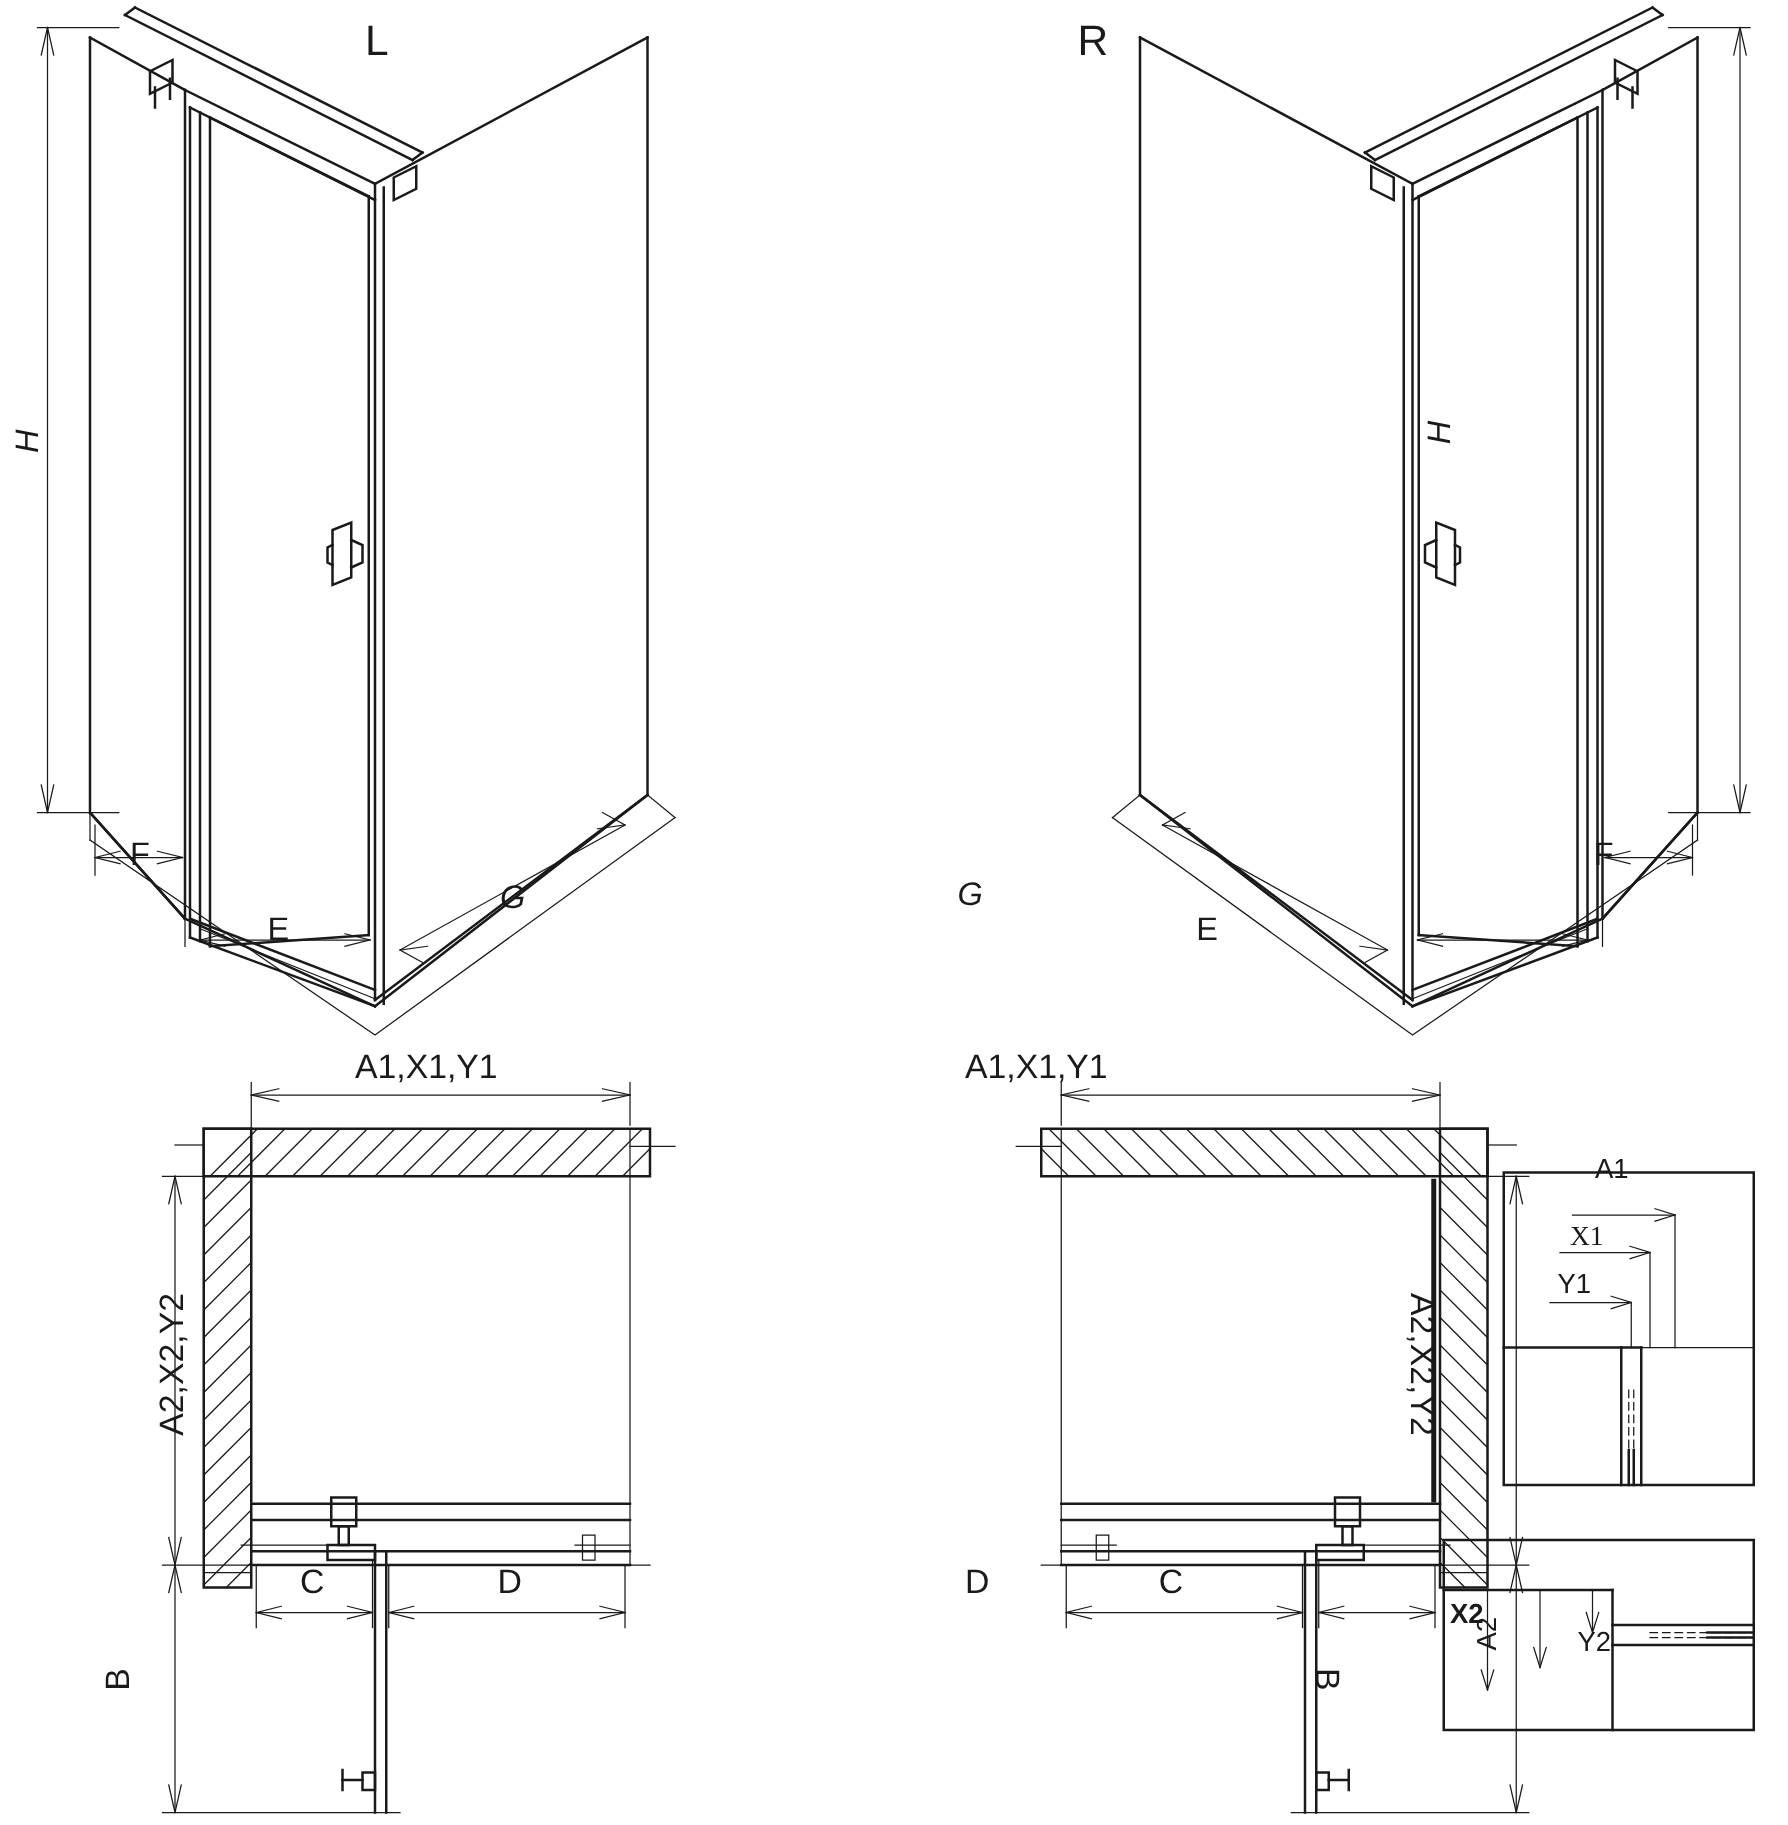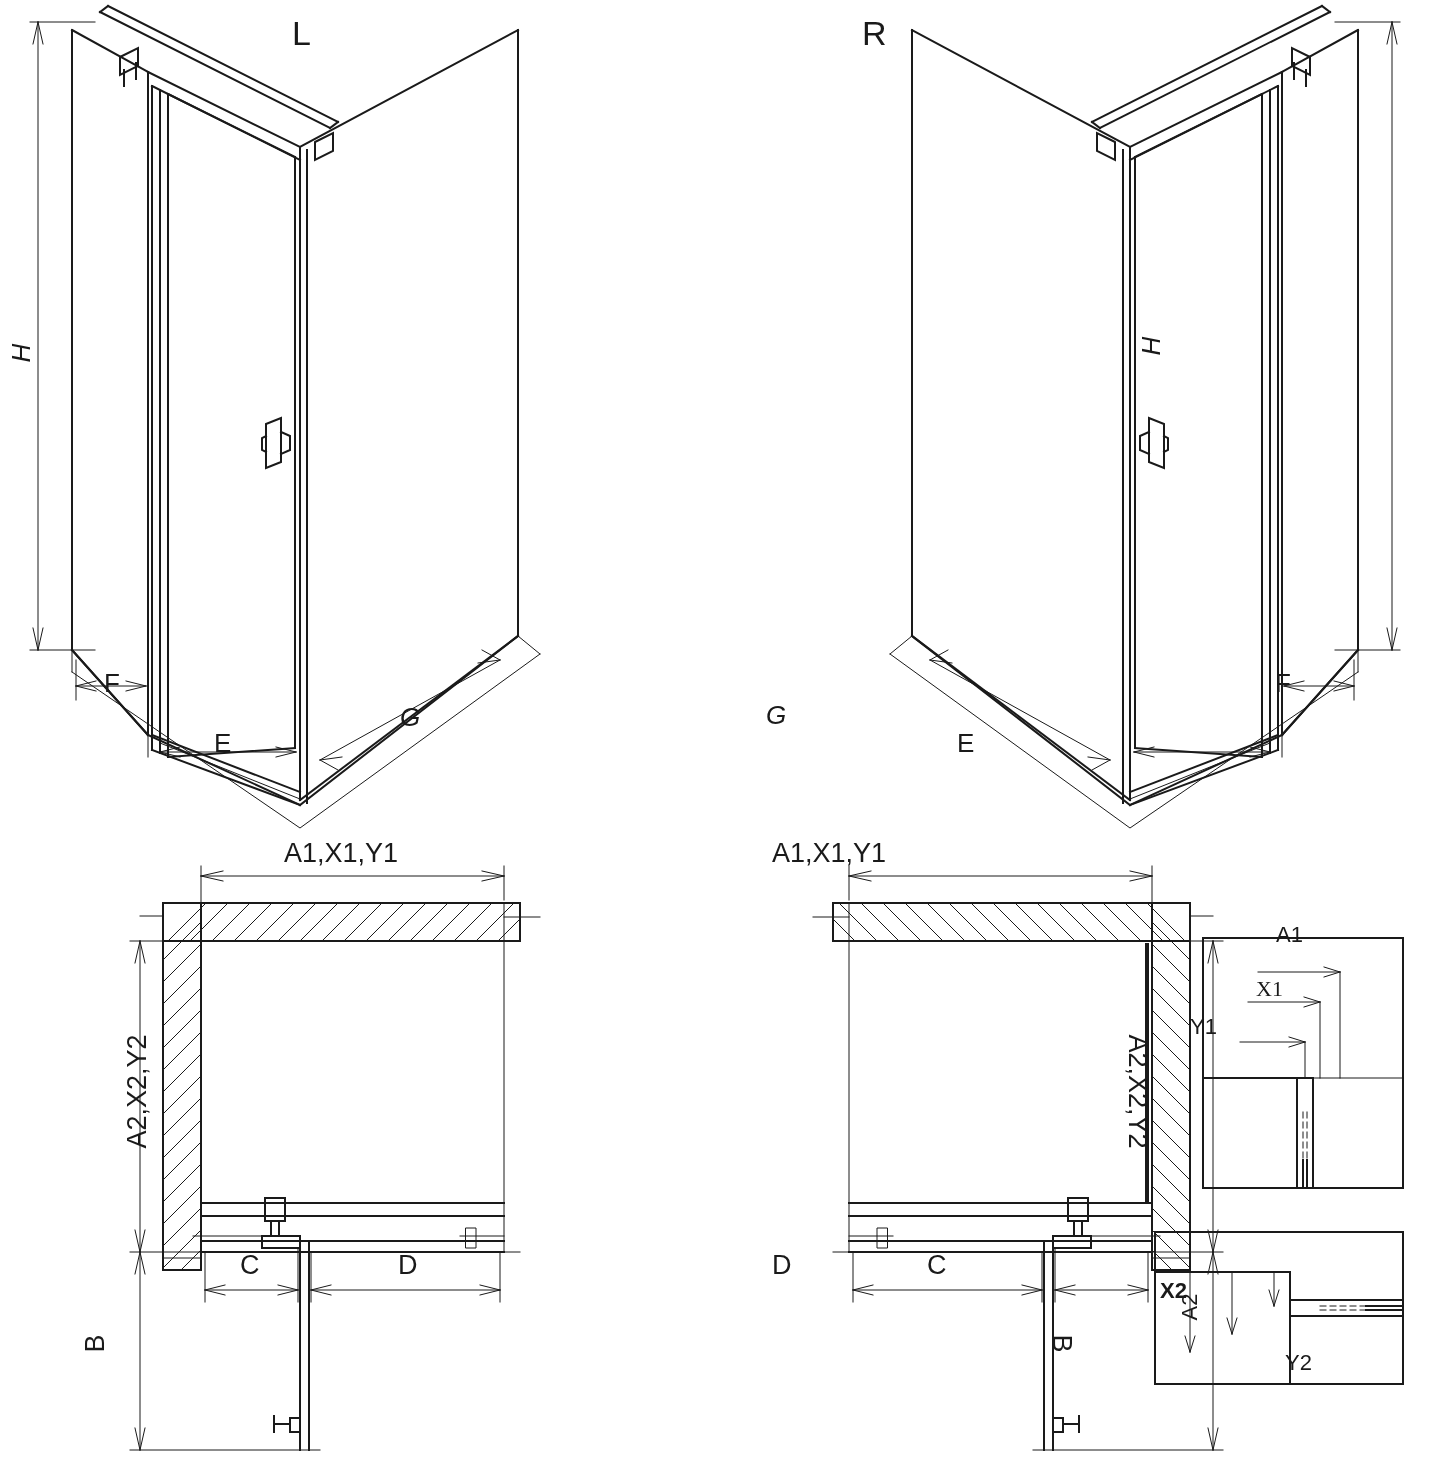--- a/index.html
+++ b/index.html
@@ -488,19 +488,19 @@
   <div class="lbl lbl-plan rot90" style="left:70px; top:1330px; width:50px; text-align:center;">B</div>
 
   <div class="lbl lbl-plan" style="left:772px; top:840px;">A1,X1,Y1</div>
   <div class="lbl lbl-plan rot90cw" style="left:1030px; top:1078px; width:215px; text-align:center;">A2,X2,Y2</div>
   <div class="lbl lbl-plan" style="left:772px; top:1252px;">D</div>
   <div class="lbl lbl-plan" style="left:927px; top:1252px;">C</div>
   <div class="lbl lbl-plan rot90cw" style="left:1036px; top:1330px; width:50px; text-align:center;">B</div>
 
   <div class="lbl lbl-small" style="left:1276px; top:924px;">A1</div>
   <div class="lbl lbl-small" style="left:1256px; top:978px;font-family:Liberation Serif, serif;">X1</div>
-  <div class="lbl lbl-small" style="left:1190px; top:1016px;">Y1</div>
+  <div class="lbl lbl-small" style="left:1246px; top:1016px;">Y1</div>
 
   <div class="lbl lbl-small rot90" style="left:1166px; top:1296px; width:48px; text-align:center;">A2</div>
   <div class="lbl lbl-small" style="left:1160px; top:1280px;font-weight:bold;">X2</div>
-  <div class="lbl lbl-small" style="left:1262px; top:1352px;margin-left:23px;">Y2</div>
+  <div class="lbl lbl-small" style="left:1262px; top:1303px;">Y2</div>
 
 </div>
 
 </body></html>

